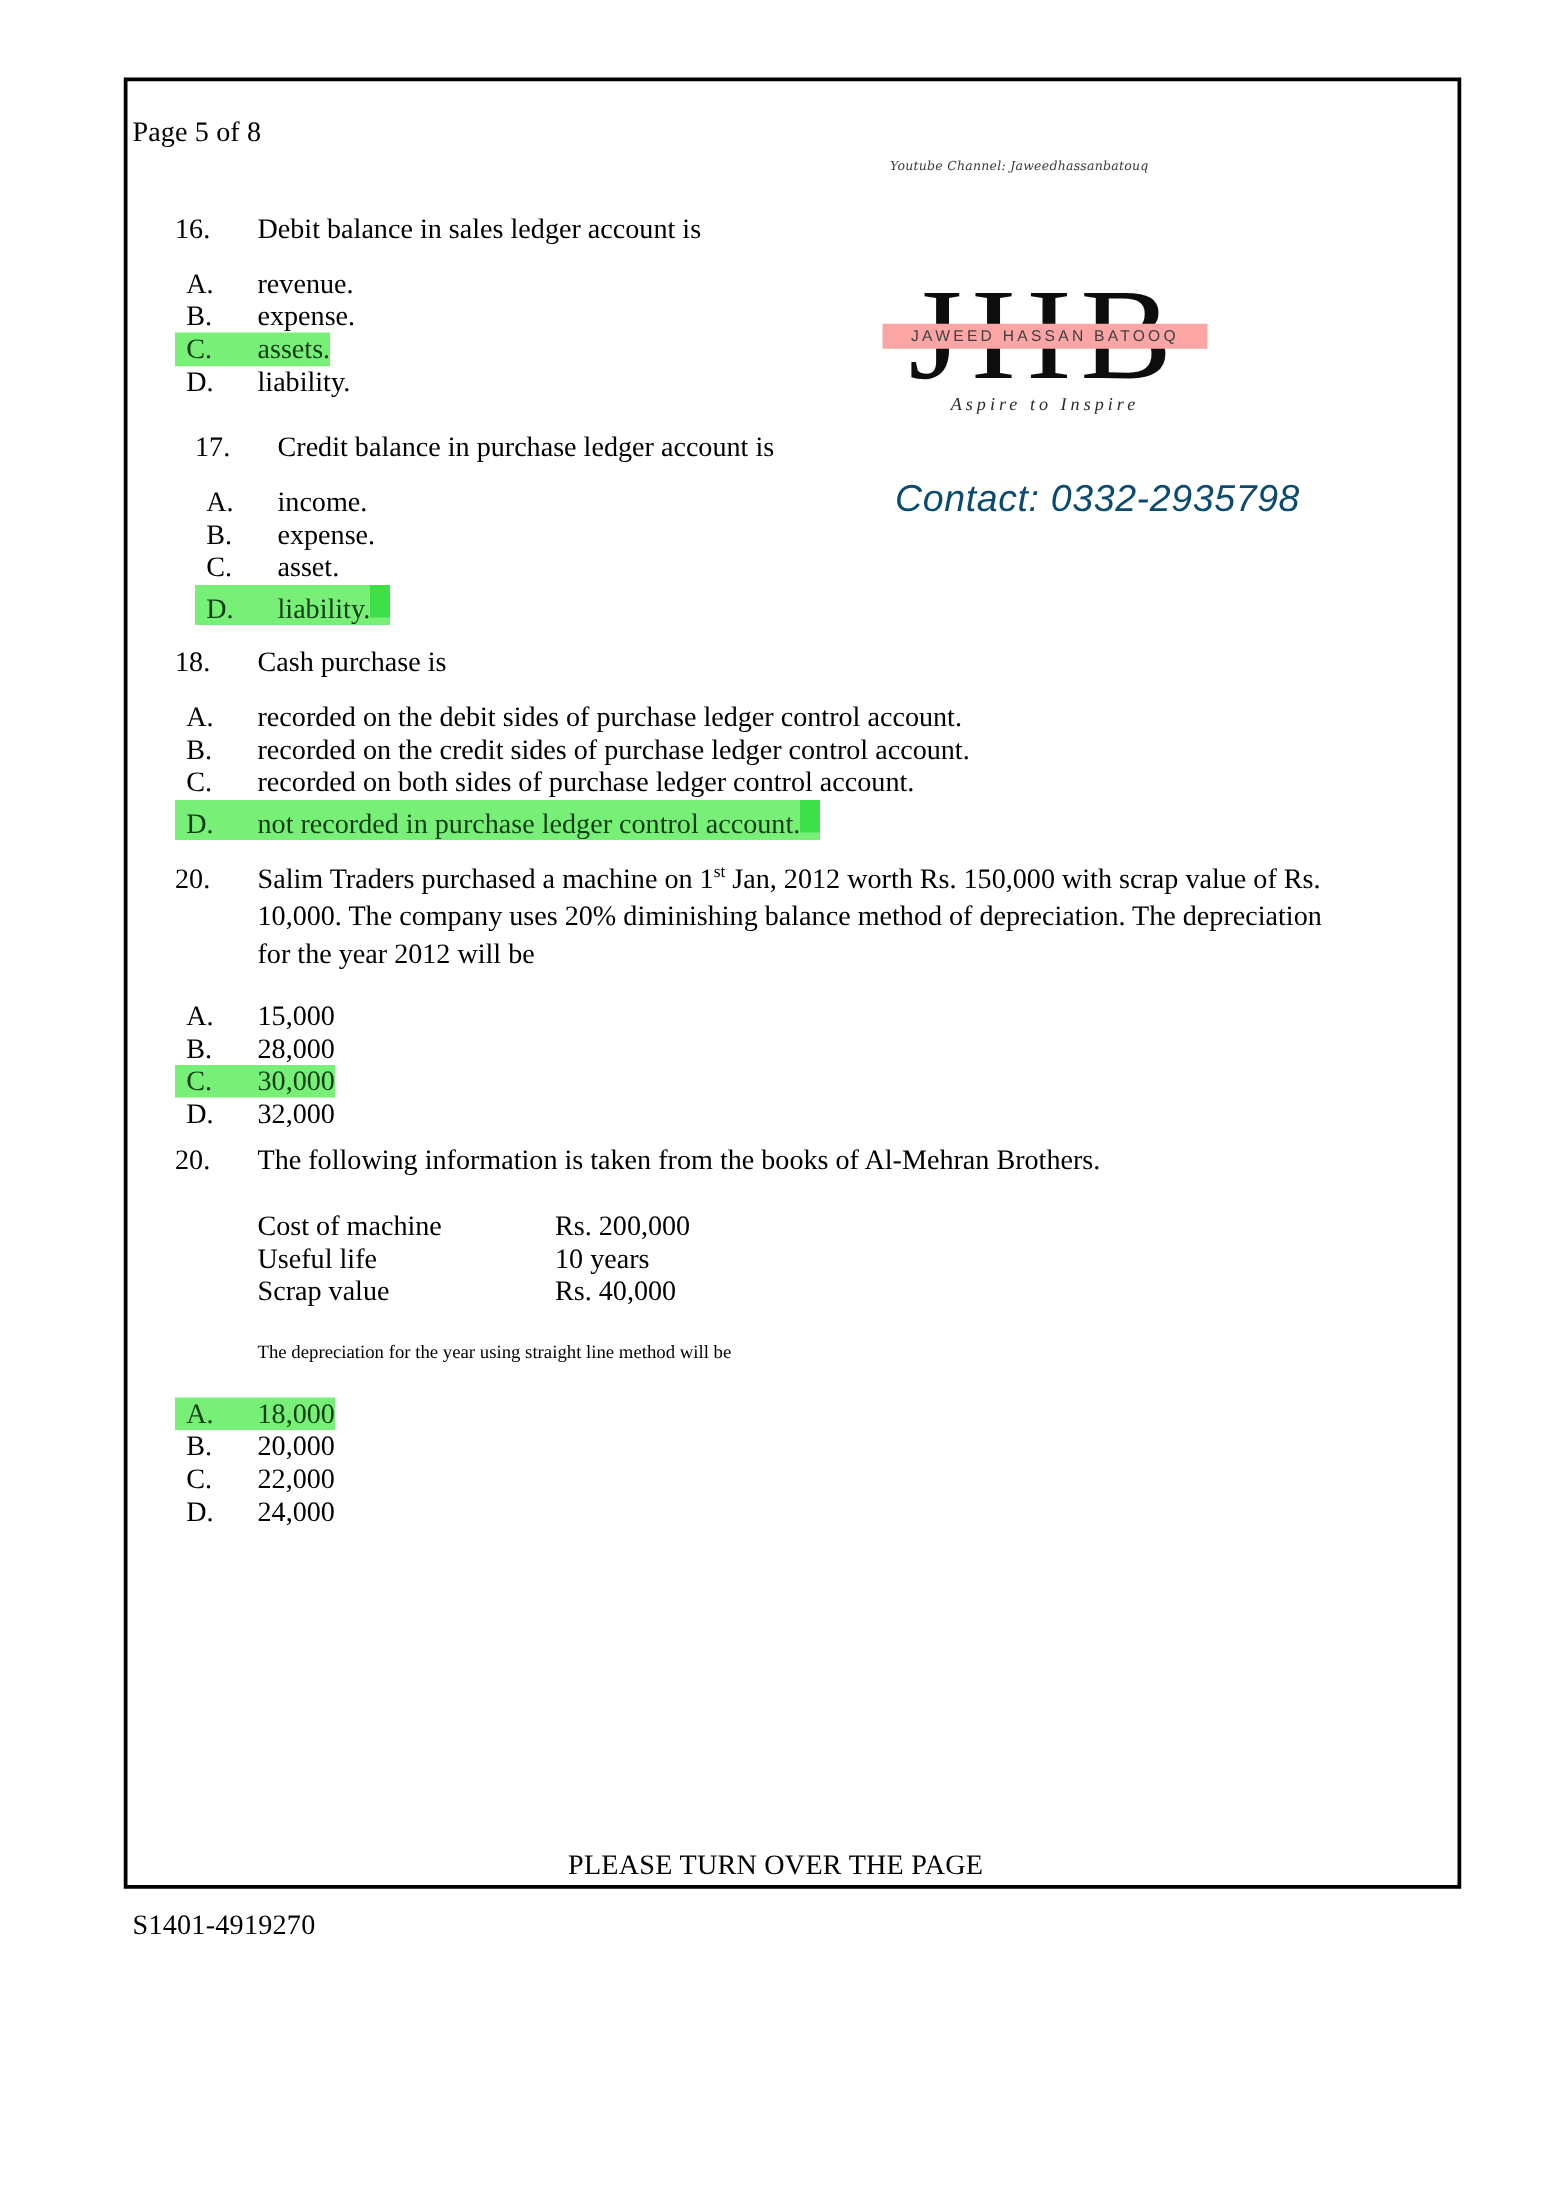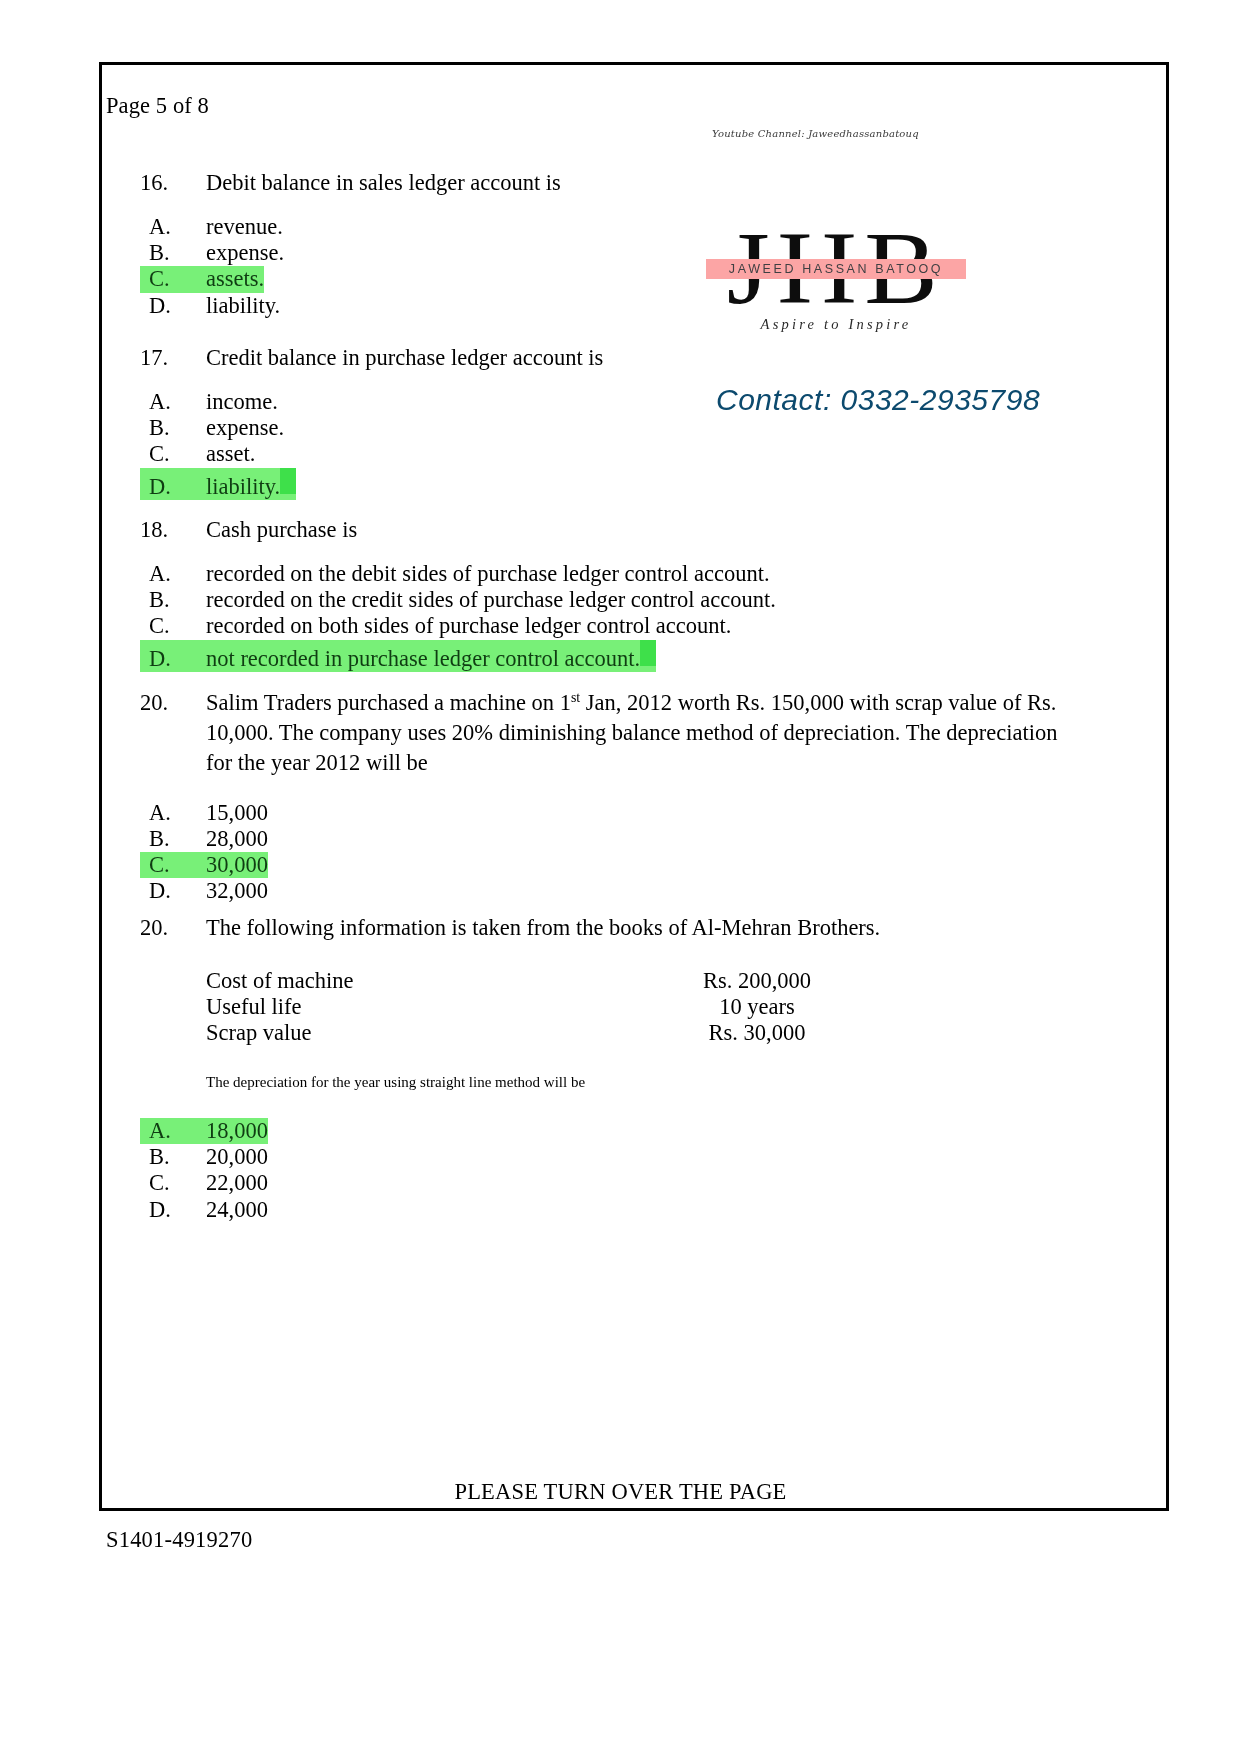--- a/index.html
+++ b/index.html
@@ -171,21 +171,21 @@
   }
 
   
   .info-table {
     margin-top: 14px;
     font-size: 22.5px;
     line-height: 1.165;
   }
   .info-row { display: flex; }
   .info-key { width: 238px; flex: 0 0 238px; }
-  .info-val { flex: 1 1 auto; text-align: center; }
+  .info-val { flex: 1 1 auto; }
 
   .sub-text {
     margin-top: 26px;
     font-size: 15px;
     line-height: 1.3;
   }
 
   sup {
     font-size: 0.62em;
     vertical-align: super;
@@ -247,21 +247,21 @@
         <span class="opt-letter">C.</span>
         <span class="opt-text">assets.</span>
       </div>
       <div class="opt-row">
         <span class="opt-letter">D.</span>
         <span class="opt-text">liability.</span>
       </div>
     </div>
   </div>
 
-  <div class="q-block" style="left:140px; top:343px; width:930px;">
+  <div class="q-block" style="left:156px; top:343px; width:930px;">
     <div class="q-head">
       <span class="q-num">17.</span>
       <span class="q-text">Credit balance in purchase ledger account is</span>
     </div>
     <div class="opt-list">
       <div class="opt-row">
         <span class="opt-letter">A.</span>
         <span class="opt-text">income.</span>
       </div>
       <div class="opt-row">
@@ -341,21 +341,21 @@
       <div class="info-row">
         <span class="info-key">Cost of machine</span>
         <span class="info-val">Rs. 200,000</span>
       </div>
       <div class="info-row">
         <span class="info-key">Useful life</span>
         <span class="info-val">10 years</span>
       </div>
       <div class="info-row">
         <span class="info-key">Scrap value</span>
-        <span class="info-val">Rs. 30,000</span>
+        <span class="info-val">Rs. 40,000</span>
       </div>
     </div>
 
     <div class="sub-text" style="margin-left:66px;">The depreciation for the year using straight line method will be</div>
 
     <div class="opt-list" style="margin-top:26px;">
       <div class="opt-row hl">
         <span class="opt-letter">A.</span>
         <span class="opt-text">18,000</span>
       </div>

